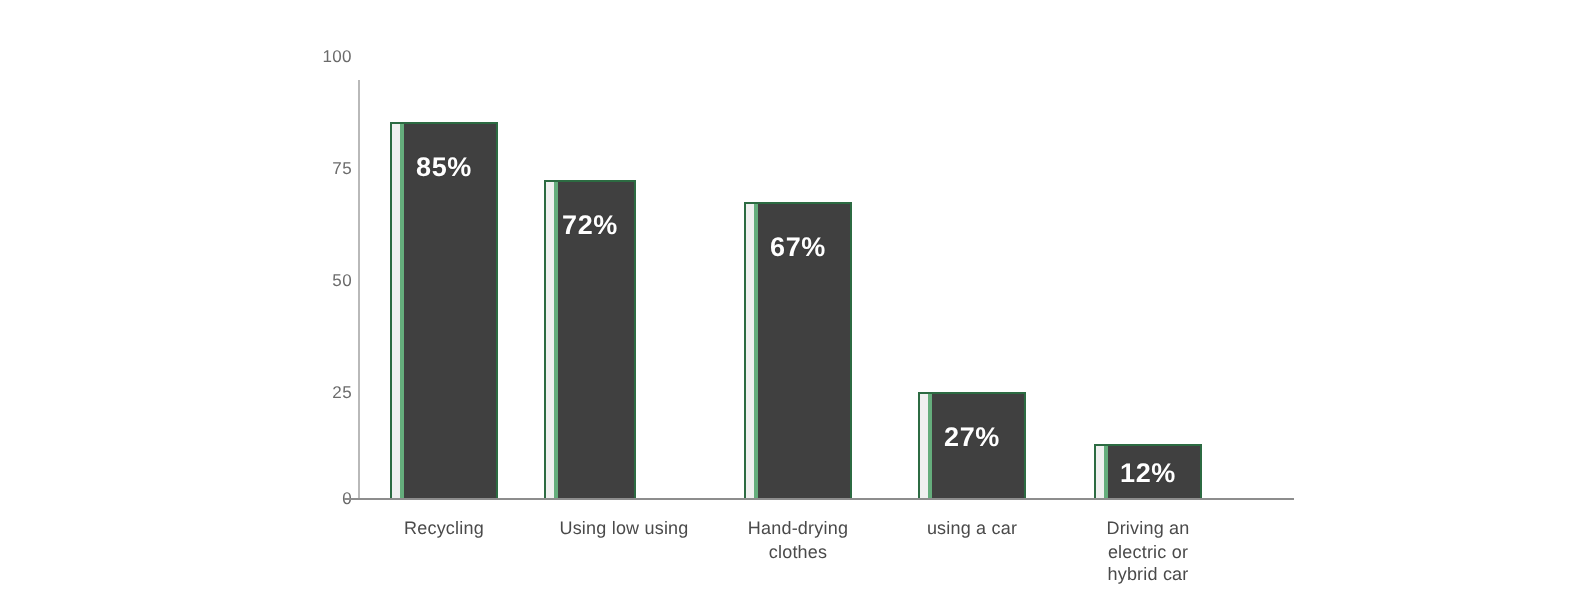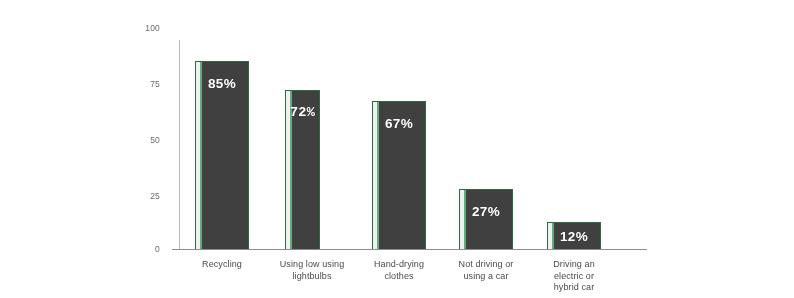--- a/index.html
+++ b/index.html
@@ -45,21 +45,21 @@
     right: 0;
     width: 40px;
     text-align: right;
     font-size: 8.5px;
     line-height: 9px;
     color: #6b6b6b;
     letter-spacing: 0.2px;
   }
   .ytick-wrap {
     position: absolute;
-    left: 116px;
+    left: 132px;
     top: 0;
     width: 44px;
     height: 249px;
   }
   .ytick-dash {
     position: absolute;
     width: 6px;
     height: 1px;
     background: #8d8d8d;
     left: 172px;
@@ -148,33 +148,33 @@
   <div class="axis-x-line"></div>
 
   <div class="bars-layer">
 
     <div class="bar" style="left:195px; width:54px; height:188px;">
       <div class="bar-inner-edge"></div>
       <div class="bar-inner-edge2"></div>
       <div class="bar-value">85%</div>
     </div>
 
-    <div class="bar" style="left:285px; width:35px; height:159px;font-family:Liberation Mono, monospace;">
+    <div class="bar" style="left:272px; width:46px; height:159px;">
       <div class="bar-inner-edge"></div>
       <div class="bar-inner-edge2"></div>
       <div class="bar-value">72%</div>
     </div>
 
     <div class="bar" style="left:372px; width:54px; height:148px;">
       <div class="bar-inner-edge"></div>
       <div class="bar-inner-edge2"></div>
       <div class="bar-value">67%</div>
     </div>
 
-    <div class="bar" style="left:459px; width:54px; height:60px;">
+    <div class="bar" style="left:459px; width:54px; height:53px;">
       <div class="bar-inner-edge"></div>
       <div class="bar-inner-edge2"></div>
       <div class="bar-value">27%</div>
     </div>
 
     <div class="bar" style="left:547px; width:54px; height:27px;">
       <div class="bar-inner-edge"></div>
       <div class="bar-inner-edge2"></div>
       <div class="bar-value" style="top:6px;">12%</div>
     </div>
@@ -182,30 +182,28 @@
   </div>
 
   <div class="xlabels">
 
     <div class="xlabel" style="left:177px; top:4px; width:90px;">
       <div>Recycling</div>
     </div>
 
     <div class="xlabel" style="left:264px; top:4px; width:96px;">
       <div>Using low using</div>
-      <div>lightbulbs</div>
     </div>
 
     <div class="xlabel" style="left:353px; top:4px; width:92px;">
       <div>Hand-drying</div>
       <div>clothes</div>
     </div>
 
     <div class="xlabel" style="left:438px; top:4px; width:96px;">
-      <div>Not driving or</div>
       <div>using a car</div>
     </div>
 
     <div class="xlabel" style="left:529px; top:4px; width:90px;">
       <div>Driving an</div>
       <div>electric or</div>
       <div>hybrid car</div>
     </div>
 
   </div>

